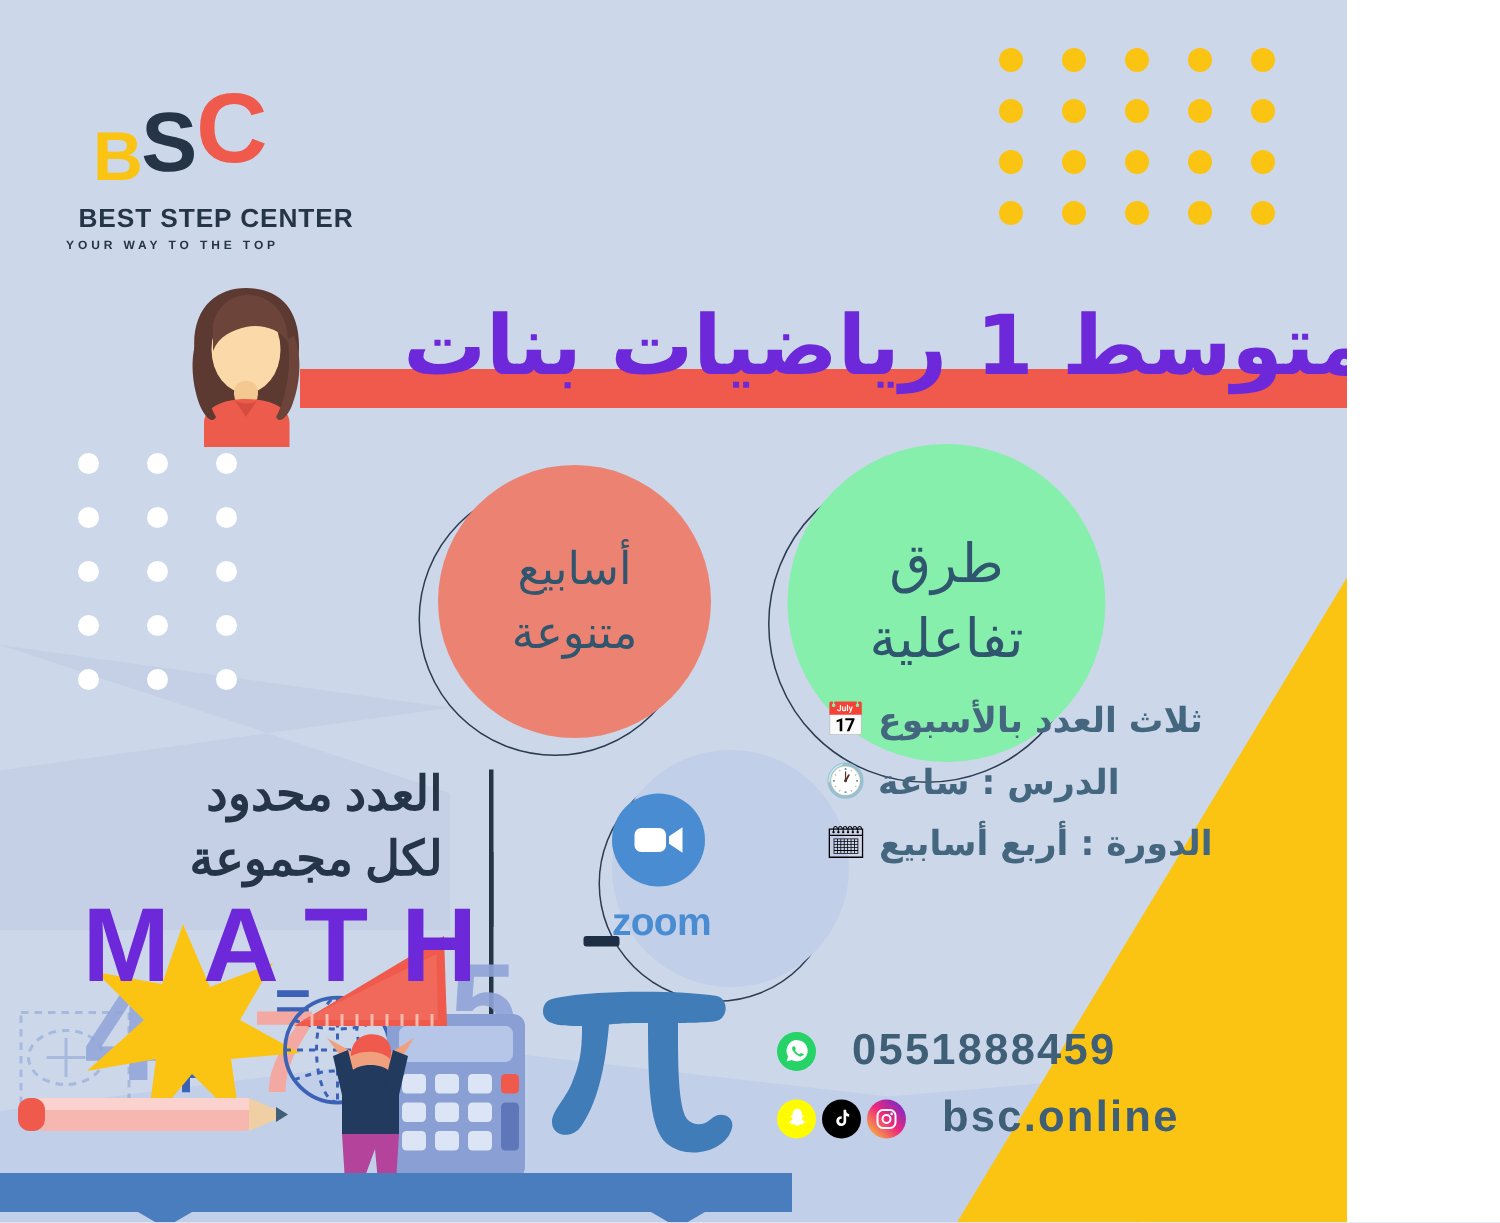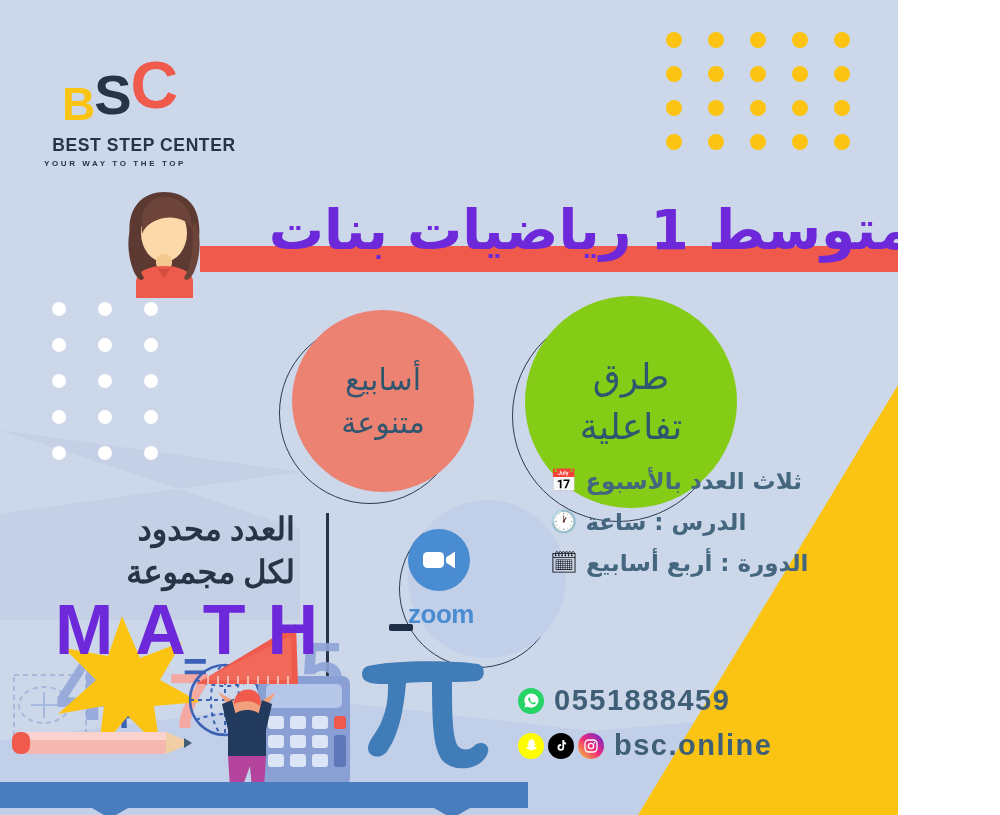--- a/index.html
+++ b/index.html
@@ -102,21 +102,21 @@
     position:absolute; border-radius:50%;
     border:1.6px solid #2b3b50; background:transparent;
   }
   #circle-red {
     left:292px; top:310px; width:182px; height:182px;
     background:#ec8372; font-size:30px; line-height:1.45;
   }
   #circle-red-outline { left:279px; top:322px; width:182px; height:182px; }
   #circle-yellow {
     left:525px; top:296px; width:212px; height:212px;
-    background:#84cc16; font-size:36px; line-height:1.4;
+    background:#86efac; font-size:36px; line-height:1.4;
   }
   #circle-yellow-outline { left:512px; top:310px; width:212px; height:212px; }
 
   
   #circle-zoom {
     position:absolute; left:408px; top:500px; width:158px; height:158px;
     border-radius:50%; background:#c2cfe8;
     display:flex; flex-direction:column; align-items:flex-start; justify-content:center;
   }
   #circle-zoom-outline { left:399px; top:510px; width:158px; height:158px; }
@@ -152,21 +152,21 @@
     justify-content:flex-start; gap:8px; margin-bottom:15px;
   }
   .info-icon { font-size:22px; line-height:1; }
   .info-text {
     font-family:"DejaVu Sans", sans-serif;
     font-weight:bold; font-size:23px; color:#44677f; white-space:nowrap;
   }
 
   
   #contact { position:absolute; left:518px; top:684px; }
-  .contact-row { display:flex; align-items:center; gap:10px; margin-bottom:12px; }
+  .contact-row { display:flex; align-items:center; gap:24px; margin-bottom:12px; }
   .contact-icons { display:flex; align-items:center; gap:4px; }
   .social-badge {
     width:26px; height:26px; border-radius:50%;
     display:flex; align-items:center; justify-content:center;
   }
   .contact-value {
     font-family:"Liberation Sans", sans-serif;
     font-weight:bold; font-size:29px; letter-spacing:1.5px; color:#3f5f77;
   }
 

